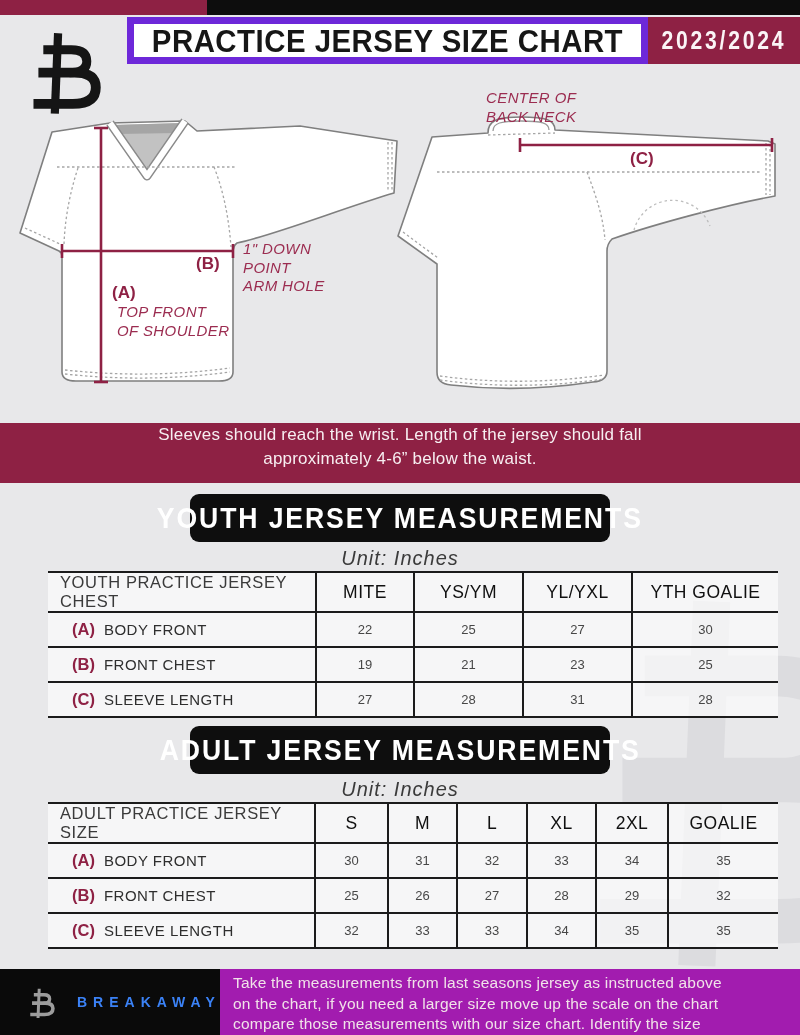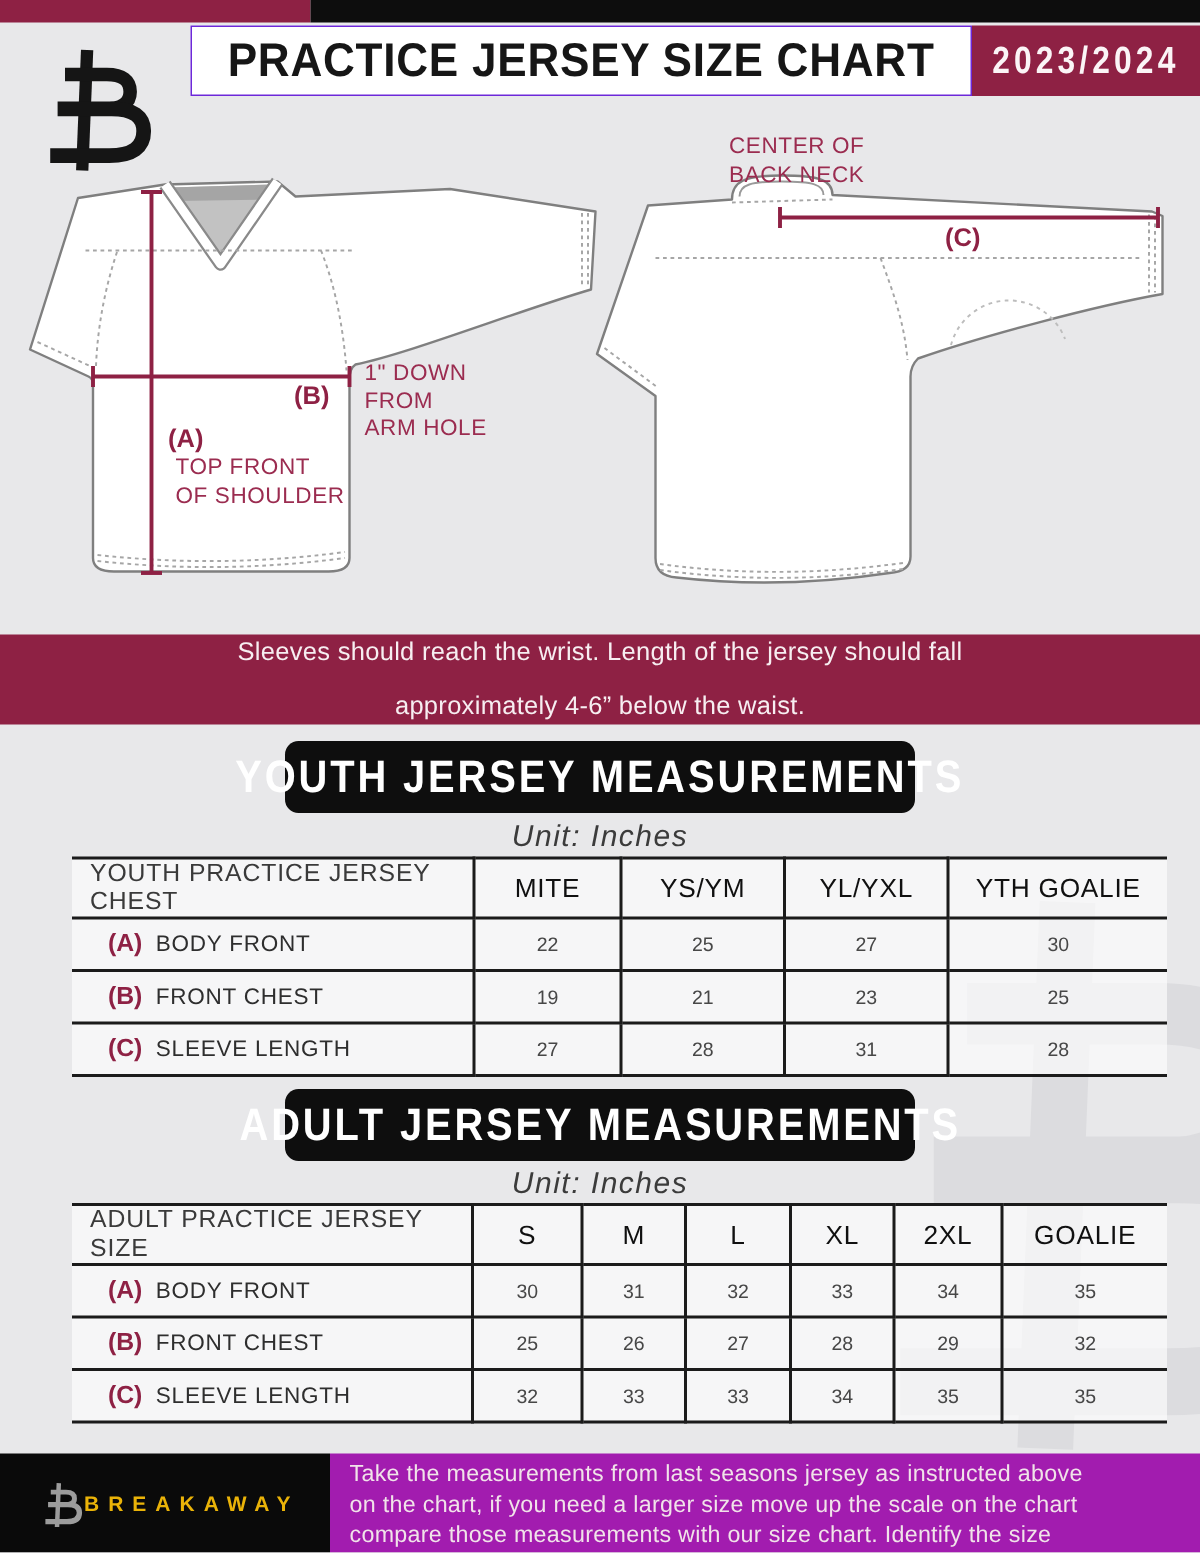--- a/index.html
+++ b/index.html
@@ -4,39 +4,39 @@
 <style>
   html,body{margin:0;padding:0;}
   body{width:800px;height:1035px;position:relative;overflow:hidden;
        background:#E8E8EA;font-family:"Liberation Sans",sans-serif;}
   .abs{position:absolute;}
 
   
   .topbar-maroon{left:0;top:0;width:207px;height:15px;background:#8E2144;}
   .topbar-black{left:207px;top:0;width:593px;height:15px;background:#0D0D0D;}
   .title-box{left:127px;top:17px;width:521px;height:47px;background:#FFFFFF;
-             border:1px solid #6d28d9;box-sizing:border-box;z-index:3;
+             border:7px solid #6d28d9;box-sizing:border-box;z-index:3;
              display:flex;align-items:center;justify-content:center;}
   .title-box span{font-size:30px;font-weight:bold;letter-spacing:.5px;color:#161616;
                   transform:scale(.98,1.05);white-space:nowrap;}
   .season-box{left:648px;top:17px;width:152px;height:47px;background:#8E2144;z-index:2;
               display:flex;align-items:center;justify-content:center;}
   .season-box span{font-size:23px;font-weight:bold;letter-spacing:3px;color:#FBF4F6;
                    transform:scale(.92,1.1);white-space:nowrap;}
   .logo-header{left:22px;top:20px;width:82px;height:102px;color:#151515;z-index:2;}
 
   
   .diagram-svg{left:0;top:85px;width:800px;height:335px;z-index:1;}
-  .note{position:absolute;font-size:15px;line-height:18.5px;
+  .note{position:absolute;font-style:italic;font-size:15px;line-height:18.5px;
         color:#9B2C50;letter-spacing:.4px;z-index:2;white-space:nowrap;}
   .mletter{position:absolute;font-weight:bold;font-size:17px;color:#8E2144;z-index:2;}
 
   
   .banner{left:0;top:423px;width:800px;height:60px;background:#8E2144;z-index:2;
-          display:flex;flex-direction:column;align-items:center;justify-content:space-between;}
+          display:flex;flex-direction:column;align-items:center;justify-content:flex-start;}
   .banner div{color:#F7EEF1;font-size:17px;line-height:24px;letter-spacing:.2px;}
 
   
   .watermark{left:548px;top:542px;width:372px;height:461px;color:#DCDCDF;z-index:0;}
 
   
   .sec-title{left:50%;transform:translateX(-50%);width:420px;height:48px;background:#0E0E0E;
              border-radius:9px;display:flex;align-items:center;justify-content:center;z-index:2;}
   .sec-title span{color:#FFFFFF;font-size:28px;font-weight:bold;letter-spacing:2px;
                   transform:scale(.95,1.08);white-space:nowrap;}
@@ -57,21 +57,21 @@
   .col-head{text-align:center;font-size:17.5px;font-weight:normal;color:#101010;letter-spacing:.5px;}
   .size-head{font-size:16.5px;color:#3A3A3A;letter-spacing:.6px;padding-left:12px!important;}
   .row-label{padding-left:24px!important;white-space:nowrap;}
   .row-label .ltr{font-weight:bold;font-size:16.5px;color:#8E2144;margin-right:9px;}
   .row-label .lbl{font-size:15px;color:#2E2E2E;letter-spacing:.5px;}
 
   
   .footer-black{left:0;top:969px;width:220px;height:66px;background:#0A0A0A;z-index:2;
                 display:flex;align-items:center;}
   .footer-logo{width:30px;height:37px;color:#9C9C9C;margin-left:26px;flex:none;}
-  .footer-brand{color:#eab308;font-size:14px;font-weight:bold;letter-spacing:6px;margin-left:0;white-space:nowrap;text-align:center;}
+  .footer-brand{color:#3b82f6;font-size:14px;font-weight:bold;letter-spacing:6px;margin-left:21px;white-space:nowrap;text-align:center;}
   .footer-maroon{left:220px;top:969px;width:580px;height:66px;background:#a21caf;z-index:2;
                  box-sizing:border-box;padding:4px 0 0 13px;display:flex;flex-direction:column;justify-content:center;}
   .footer-maroon div{color:#F1E3E9;font-size:15.5px;line-height:20.5px;letter-spacing:.2px;white-space:nowrap;}
 </style>
 </head>
 <body>
 
 <svg width="0" height="0" style="position:absolute" aria-hidden="true">
   <symbol id="bk-logo" viewBox="0 0 100 124">
     <path d="M44 16 L40 114" stroke="currentColor" stroke-width="10" fill="none"></path>
@@ -148,21 +148,21 @@
 </svg>
 
 <div class="note" style="left:486px;top:89px;">
   <div>CENTER OF</div>
   <div>BACK NECK</div>
 </div>
 <div class="mletter" style="left:630px;top:149px;">(C)</div>
 <div class="mletter" style="left:196px;top:254px;">(B)</div>
 <div class="note" style="left:243px;top:240px;">
   <div>1" DOWN</div>
-  <div>FROM</div>
+  <div>POINT</div>
   <div>ARM HOLE</div>
 </div>
 <div class="mletter" style="left:112px;top:283px;">(A)</div>
 <div class="note" style="left:117px;top:303px;">
   <div>TOP FRONT</div>
   <div>OF SHOULDER</div>
 </div>
 
 <div class="abs banner">
   <div>Sleeves should reach the wrist. Length of the jersey should fall</div>

